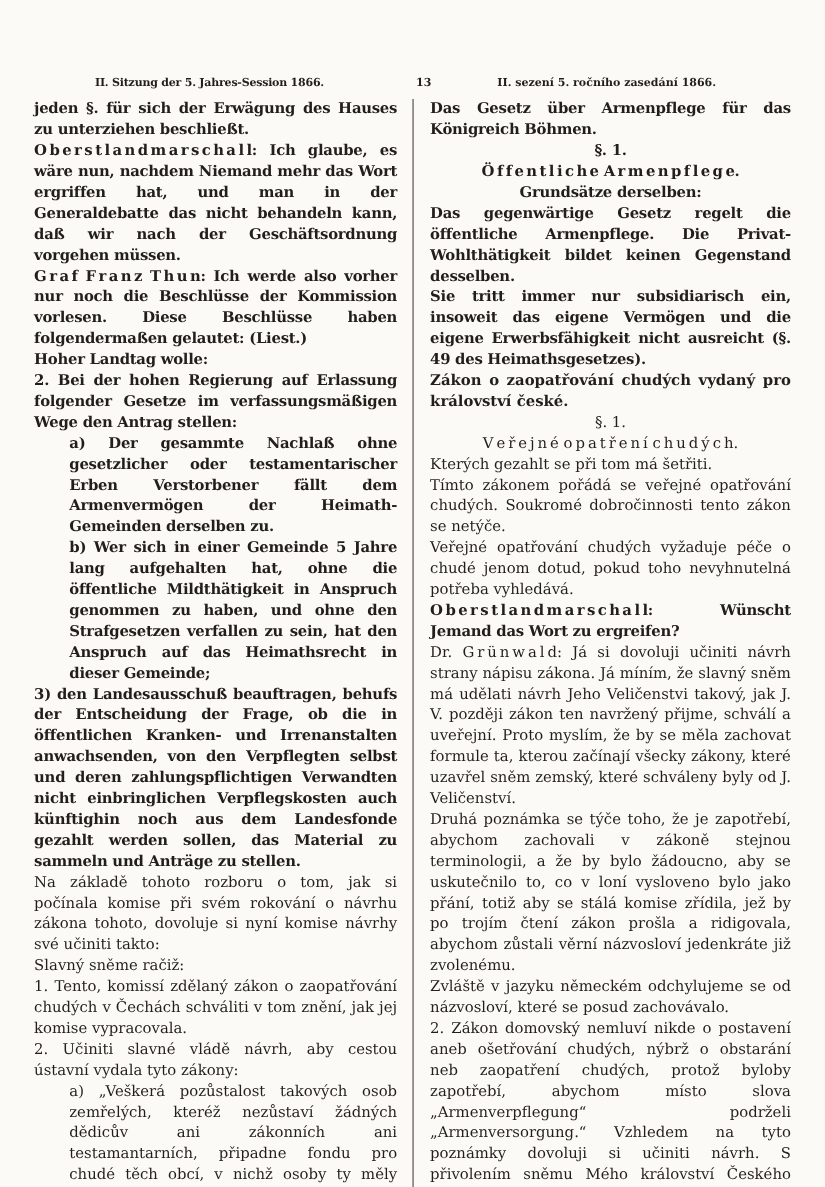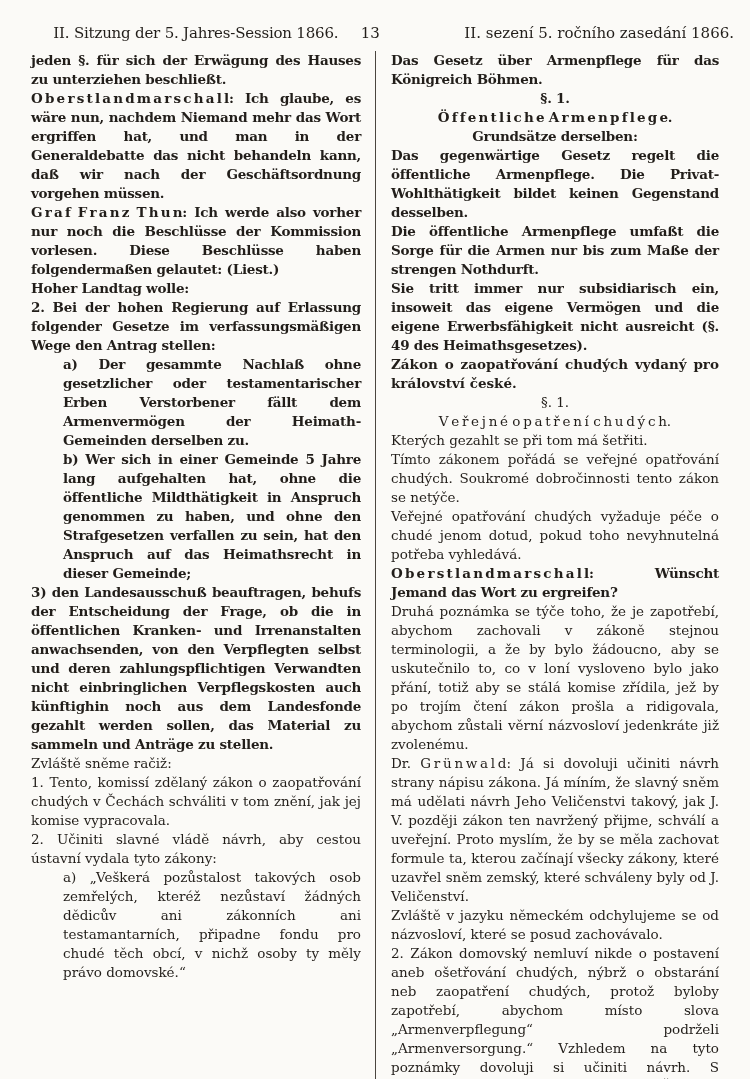--- a/index.html
+++ b/index.html
@@ -12,27 +12,27 @@
   .page {
     position:relative;
     width:750px; height:1079px;
     background:#fbfaf7;
     overflow:hidden;
     box-sizing:border-box;
   }
   .header {
     display:flex;
     align-items:baseline;
-    padding:24px 16px 9px 31px;
-    font-weight:normal;
-    font-size:15px;
+    padding:24px 39px 9px 31px;
+    font-weight:bold;
+    font-size:10px;
   }
   .h-left  { width:332px; text-align:center; letter-spacing:-0.2px; }
-  .h-num   { width:44px;  text-align:left; }
-  .h-right { width:332px; text-align:right; }
+  .h-num   { width:44px;  text-align:right; }
+  .h-right { width:332px; text-align:center;margin-top:46px; }
   .cols {
     display:flex;
     padding:0 31px;
   }
   .col {
     box-sizing:border-box;
     width:344px;
     font-size:13.5px;
     line-height:19px;
     text-align:justify;
@@ -61,39 +61,39 @@
   <div class="cols">
     <div class="col col-left">
         <p class="para de noind">jeden §. für sich der Erwägung des Hauses zu unterziehen beschließt.</p>
         <p class="para de ind">O b e r s t l a n d m a r s c h a l l: Ich glaube, es wäre nun, nachdem Niemand mehr das Wort ergriffen hat, und man in der Generaldebatte das nicht behandeln kann, daß wir nach der Geschäftsordnung vorgehen müssen.</p>
         <p class="para de ind">G r a f F r a n z T h u n: Ich werde also vorher nur noch die Beschlüsse der Kommission vorlesen. Diese Beschlüsse haben folgendermaßen gelautet: (Liest.)</p>
         <p class="para de ind">Hoher Landtag wolle:</p>
         <p class="para de ind">2. Bei der hohen Regierung auf Erlassung folgender Gesetze im verfassungsmäßigen Wege den Antrag stellen:</p>
         <p class="para de hang">a) Der gesammte Nachlaß ohne gesetzlicher oder testamentarischer Erben Verstorbener fällt dem Armenvermögen der Heimath-Gemeinden derselben zu.</p>
         <p class="para de hang">b) Wer sich in einer Gemeinde 5 Jahre lang aufgehalten hat, ohne die öffentliche Mildthätigkeit in Anspruch genommen zu haben, und ohne den Strafgesetzen verfallen zu sein, hat den Anspruch auf das Heimathsrecht in dieser Gemeinde;</p>
         <p class="para de ind">3) den Landesausschuß beauftragen, behufs der Entscheidung der Frage, ob die in öffentlichen Kranken- und Irrenanstalten anwachsenden, von den Verpflegten selbst und deren zahlungspflichtigen Verwandten nicht einbringlichen Verpflegskosten auch künftighin noch aus dem Landesfonde gezahlt werden sollen, das Material zu sammeln und Anträge zu stellen.</p>
-        <p class="para cs ind">Zvláště sněme račiž:</p>
+        <p class="para cs ind">Na základě tohoto rozboru o tom, jak si počínala komise při svém rokování o návrhu zákona tohoto, dovoluje si nyní komise návrhy své učiniti takto:</p>
+        <p class="para cs ind">Slavný sněme račiž:</p>
         <p class="para cs ind">1. Tento, komissí zdělaný zákon o zaopatřování chudých v Čechách schváliti v tom znění, jak jej komise vypracovala.</p>
         <p class="para cs ind">2. Učiniti slavné vládě návrh, aby cestou ústavní vydala tyto zákony:</p>
         <p class="para cs hang">a) „Veškerá pozůstalost takových osob zemřelých, kteréž nezůstaví žádných dědicův ani zákonních ani testamantarních, připadne fondu pro chudé těch obcí, v nichž osoby ty měly právo domovské.“</p>
       </div>
     <div class="col col-right">
         <p class="para de ind">Das Gesetz über Armenpflege für das Königreich Böhmen.</p>
         <p class="para de center">§. 1.</p>
         <p class="para de center">Ö f f e n t l i c h e A r m e n p f l e g e.</p>
         <p class="para de center">Grundsätze derselben:</p>
         <p class="para de ind">Das gegenwärtige Gesetz regelt die öffentliche Armenpflege. Die Privat-Wohlthätigkeit bildet keinen Gegenstand desselben.</p>
-        <p class="para de ind">Die öffentliche Armenpflege umfaßt die Sorge für die Armen nur bis zum Maße der strengen Nothdurft.</p>
         <p class="para de ind">Sie tritt immer nur subsidiarisch ein, insoweit das eigene Vermögen und die eigene Erwerbsfähigkeit nicht ausreicht (§. 49 des Heimathsgesetzes).</p>
         <p class="para cs ind bold">Zákon o zaopatřování chudých vydaný pro království české.</p>
         <p class="para cs center">§. 1.</p>
         <p class="para cs center">V e ř e j n é o p a t ř e n í c h u d ý c h.</p>
         <p class="para cs ind">Kterých gezahlt se při tom má šetřiti.</p>
         <p class="para cs ind">Tímto zákonem pořádá se veřejné opatřování chudých. Soukromé dobročinnosti tento zákon se netýče.</p>
         <p class="para cs ind">Veřejné opatřování chudých vyžaduje péče o chudé jenom dotud, pokud toho nevyhnutelná potřeba vyhledává.</p>
         <p class="para de ind">O b e r s t l a n d m a r s c h a l l: Wünscht Jemand das Wort zu ergreifen?</p>
+        <p class="para cs ind">Dr. G r ü n w a l d: Já si dovoluji učiniti návrh strany nápisu zákona. Já míním, že slavný sněm má udělati návrh Jeho Veličenstvi takový, jak J. V. později zákon ten navržený přijme, schválí a uveřejní. Proto myslím, že by se měla zachovat formule ta, kterou začínají všecky zákony, které uzavřel sněm zemský, které schváleny byly od J. Veličenství.</p>
         <p class="para cs ind">Druhá poznámka se týče toho, že je zapotřebí, abychom zachovali v zákoně stejnou terminologii, a že by bylo žádoucno, aby se uskutečnilo to, co v loní vysloveno bylo jako přání, totiž aby se stálá komise zřídila, jež by po trojím čtení zákon prošla a ridigovala, abychom zůstali věrní názvosloví jedenkráte již zvolenému.</p>
-        <p class="para cs ind">Dr. G r ü n w a l d: Já si dovoluji učiniti návrh strany nápisu zákona. Já míním, že slavný sněm má udělati návrh Jeho Veličenstvi takový, jak J. V. později zákon ten navržený přijme, schválí a uveřejní. Proto myslím, že by se měla zachovat formule ta, kterou začínají všecky zákony, které uzavřel sněm zemský, které schváleny byly od J. Veličenství.</p>
         <p class="para cs ind">Zvláště v jazyku německém odchylujeme se od názvosloví, které se posud zachovávalo.</p>
         <p class="para cs ind">2. Zákon domovský nemluví nikde o postavení aneb ošetřování chudých, nýbrž o obstarání neb zaopatření chudých, protož byloby zapotřebí, abychom místo slova „Armenverpflegung“ podrželi „Armenversorgung.“ Vzhledem na tyto poznámky dovoluji si učiniti návrh. S přivolením sněmu Mého království Českého vidí se Mi podati zákon o opatřování chudých.</p>
       </div>
   </div>
 </div>
 
 </body></html>

